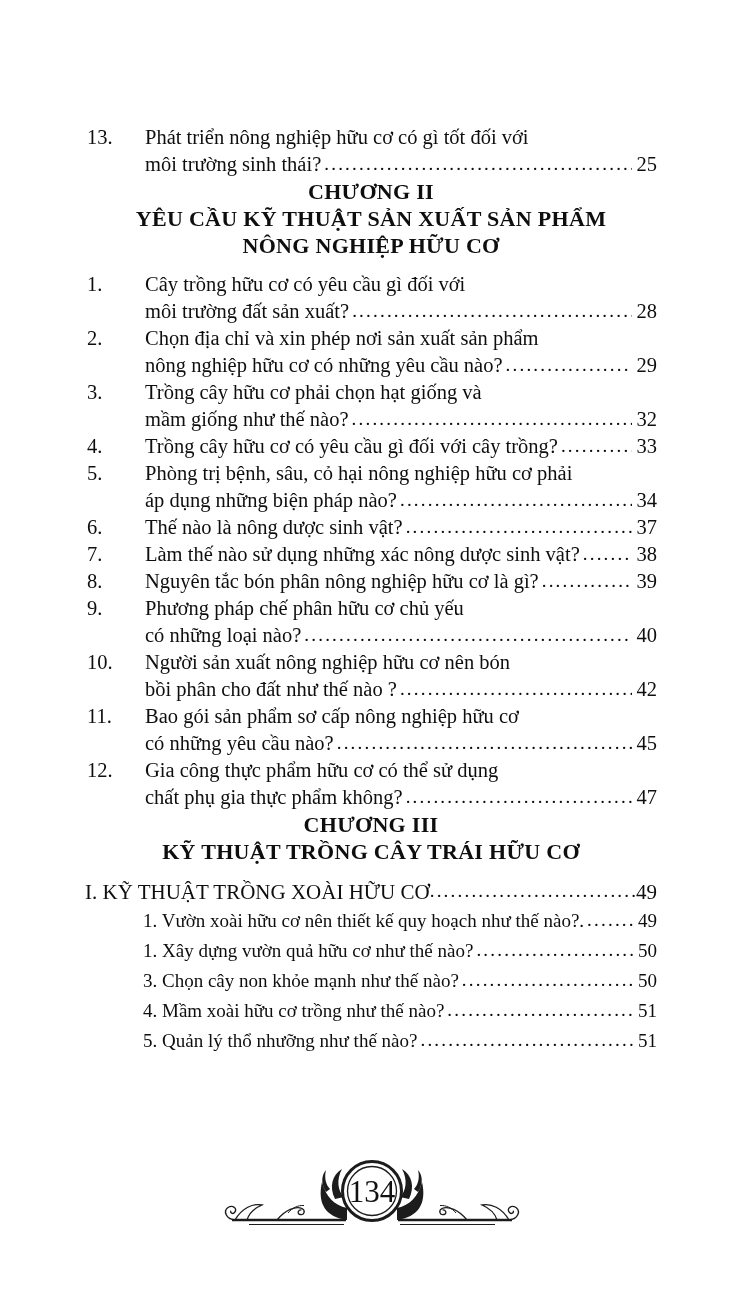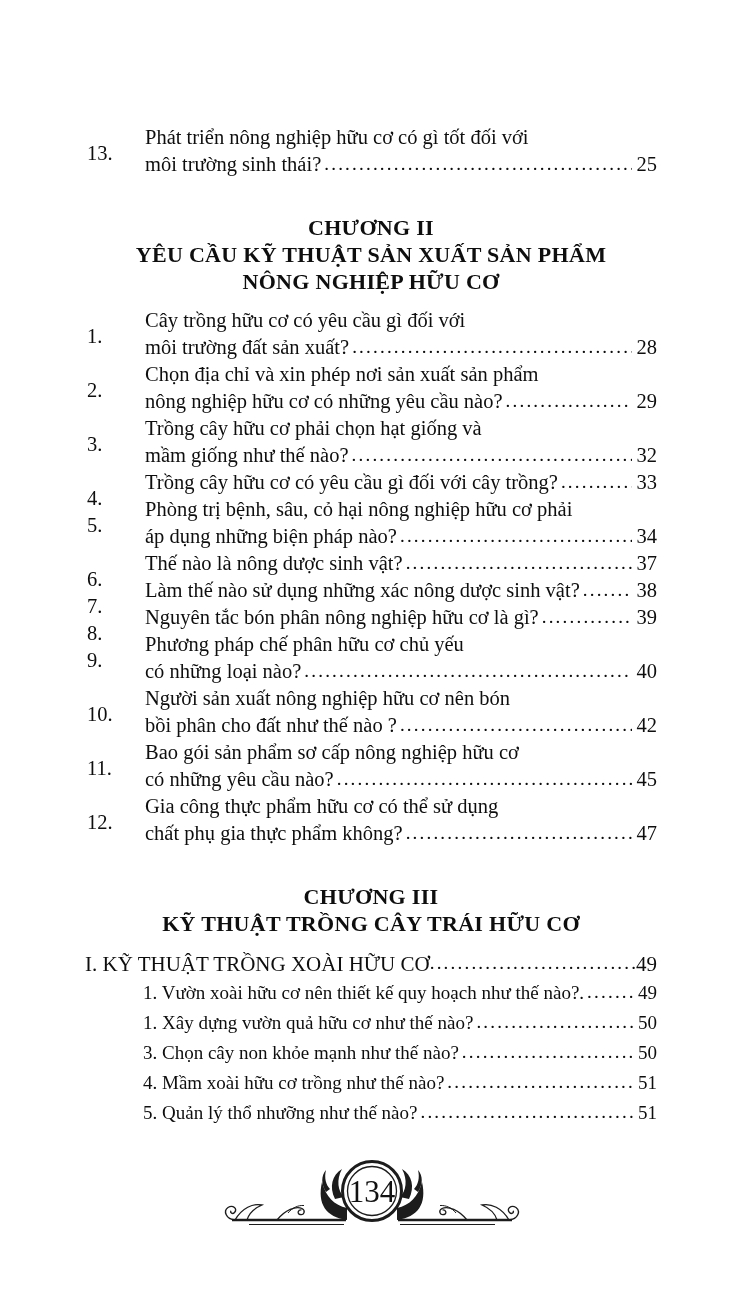--- a/index.html
+++ b/index.html
@@ -22,21 +22,21 @@
     width: 572px;
   }
   
   .entry {
     position: relative;
     padding-left: 60px;
     font-size: 20.5px;
     line-height: 27px;
   }
   .entry .num {
-    position: absolute; left: 2px; top: 16px;
+    position: absolute; left: 2px; top: 0;
   }
   .line { white-space: nowrap; }
   .line.last { display: flex; align-items: flex-end; }
   .line.last .txt { flex: 0 0 auto; white-space: nowrap; }
   .dots {
     flex: 1 1 auto;
     min-width: 0;
     overflow: hidden;
     white-space: nowrap;
     margin-left: 3px;
@@ -47,21 +47,20 @@
     letter-spacing: 2.2px;
     font-size: 19px;
   }
   .pg { flex: 0 0 auto; padding-left: 5px; }
   
   .chapter {
     text-align: center;
     font-weight: bold;
     font-size: 22px;
     line-height: 27px;
-    margin-top: 36px;
     margin-bottom: 12px;
     letter-spacing: 0.3px;
   }
   
   .section {
     font-size: 21px;
     line-height: 28px;
     margin-top: 4px;
   }
   .section .dots { margin-left: 0; }

